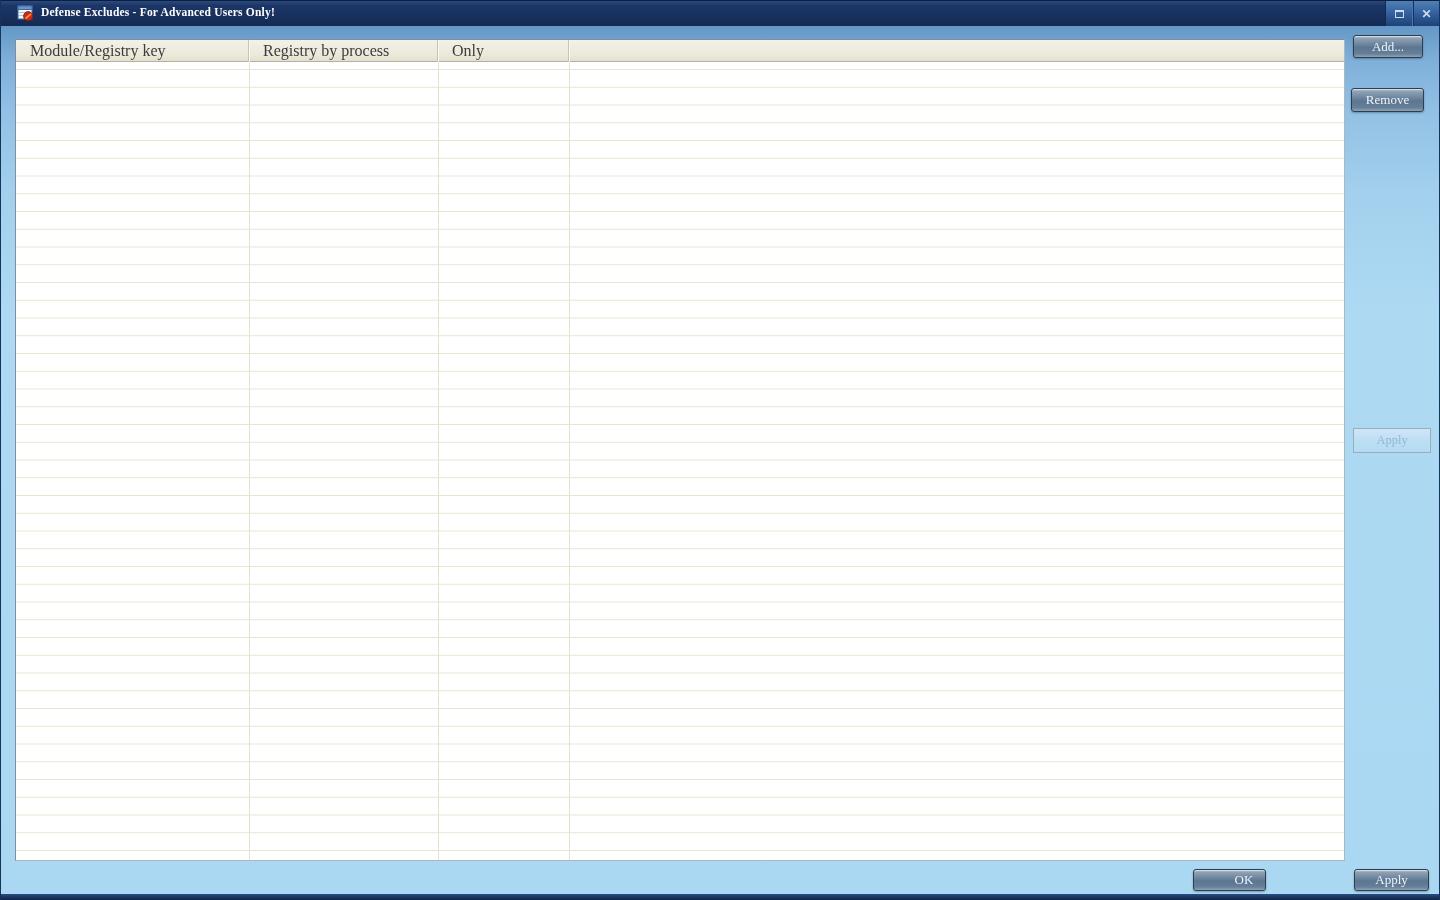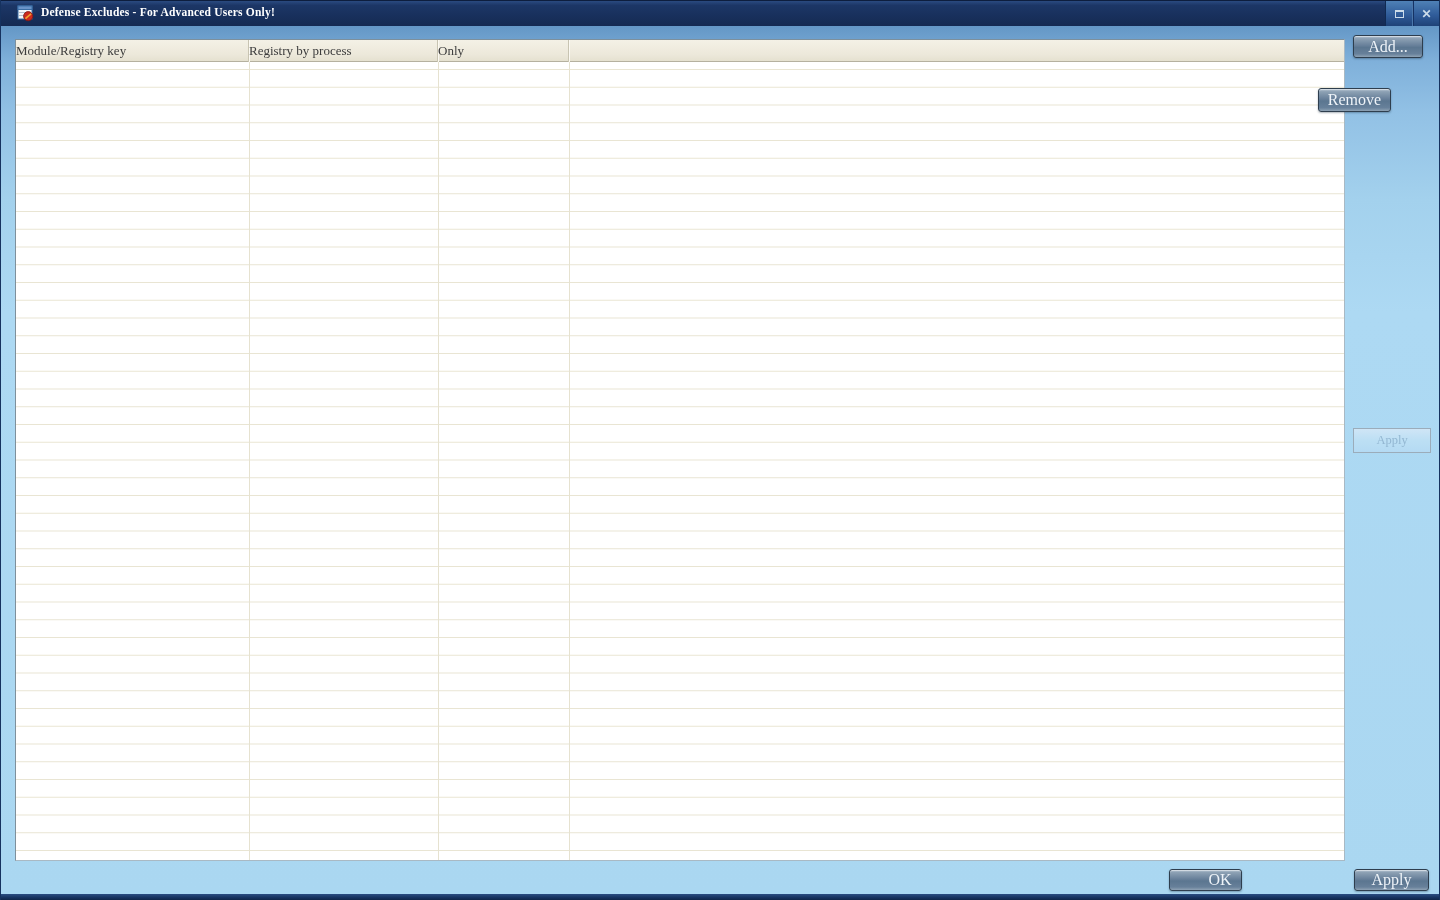--- a/index.html
+++ b/index.html
@@ -55,22 +55,22 @@
     background:#ffffff;
     border:1px solid;
     border-color:#7e909c #a9b9c4 #a9b9c4 #7e909c;
   }
   .lv-header{
     display:flex;height:22px;
     background:linear-gradient(180deg,#f4f1e6 0%,#ece8da 70%,#e5e1d0 100%);
     border-bottom:1px solid #b5b1a0;
   }
   .lv-hcell{
-    height:22px;line-height:21px;padding-left:0;
-    font-size:13px;color:#3c3c3c;
+    height:22px;line-height:21px;padding-left:14px;
+    font-size:16px;color:#3c3c3c;
     border-right:1px solid #c8c4b2;
     box-shadow:1px 0 0 #fbf9f2;
     overflow:hidden;white-space:nowrap;
   }
   .col0{width:233px;} .col1{width:189px;} .col2{width:131px;}
   .col3{flex:1;border-right:none;box-shadow:none;}
   .lv-body{
     position:absolute;left:0;top:22px;right:0;bottom:0;
     background-color:#ffffff;
     background-image:linear-gradient(#e9e5d3 1px, transparent 1px);
@@ -79,28 +79,28 @@
   }
   .vline{position:absolute;top:0;bottom:0;width:1px;background:#e6e2d0;}
   .vl0{left:233px;} .vl1{left:422px;} .vl2{left:553px;}
   
   .btn-metal{
     position:absolute;
     border:1px solid #2e3e4e;border-radius:3px;
     background:linear-gradient(180deg,
       #bcc9d6 0%, #8da1b4 12%, #68809a 45%,
       #5b7690 55%, #67809a 85%, #8ea2b4 100%);
-    color:#eef3f8;font-size:16px;
+    color:#eef3f8;font-size:13px;
     display:flex;align-items:center;justify-content:center;
     box-shadow:0 1px 2px rgba(20,40,60,.35), inset 0 1px 0 rgba(255,255,255,.4);
     cursor:default;white-space:nowrap;
   }
   .btn-add{left:1352px;top:9px;width:70px;height:23px;}
-  .btn-remove{left:1317px;top:62px;width:73px;height:24px;}
-  .btn-ok{left:1168px;top:843px;width:73px;height:22px;padding-left:29px;}
+  .btn-remove{left:1350px;top:62px;width:73px;height:24px;}
+  .btn-ok{left:1192px;top:843px;width:73px;height:22px;padding-left:29px;}
   .btn-apply-bottom{left:1353px;top:843px;width:75px;height:22px;}
   .btn-apply-disabled{
     position:absolute;left:1352px;top:402px;width:78px;height:25px;
     border:1px solid #9bacba;
     background:linear-gradient(180deg,#cfe5f6 0%,#bcdff4 50%,#b4daf3 100%);
     color:#93b7d2;font-size:12.5px;
     display:flex;align-items:center;justify-content:center;
     cursor:default;
   }
   

